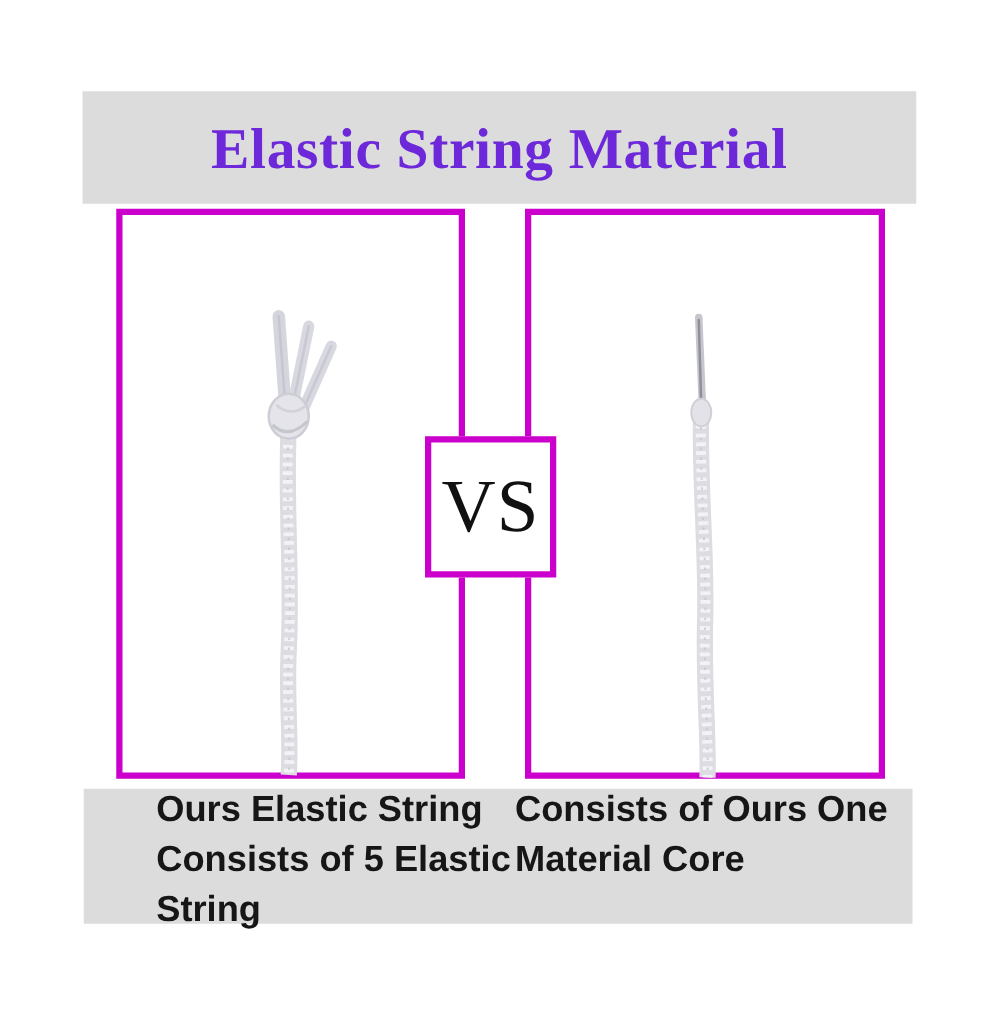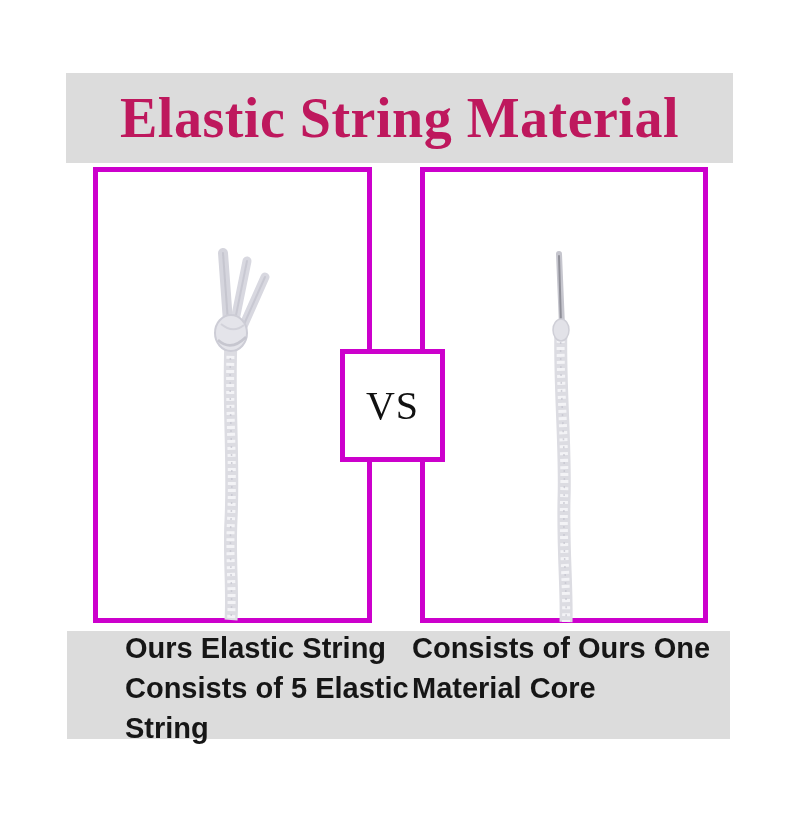--- a/index.html
+++ b/index.html
@@ -22,24 +22,24 @@
     left: 66px; top: 73px;
     width: 667px; height: 90px;
     background: #dcdcdc;
     display: flex;
     align-items: center;
     justify-content: center;
     z-index: 1;
   }
   .title {
     font-family: "Liberation Serif", serif;
-    font-size: 56px;
+    font-size: 46px;
     font-weight: 600;
     letter-spacing: 0.5px;
-    color: #be185d;
+    color: #6d28d9;
     white-space: nowrap;
     text-align: center;
   }
 
   
   .box {
     position: absolute;
     top: 167px;
     height: 446px;            
     background: #ffffff;
@@ -65,21 +65,21 @@
     width: 95px; height: 103px;   
     background: #ffffff;
     border: 5px solid #cc00cc;
     display: flex;
     align-items: center;
     justify-content: center;
     z-index: 3;
   }
   .vs-label {
     font-family: "Liberation Serif", serif;
-    font-size: 40px;
+    font-size: 60px;
     font-weight: 500;
     color: #111111;
     letter-spacing: 1px;
   }
 
   
   .bottom-banner {
     position: absolute;
     left: 67px; top: 631px;
     width: 663px; height: 108px;

